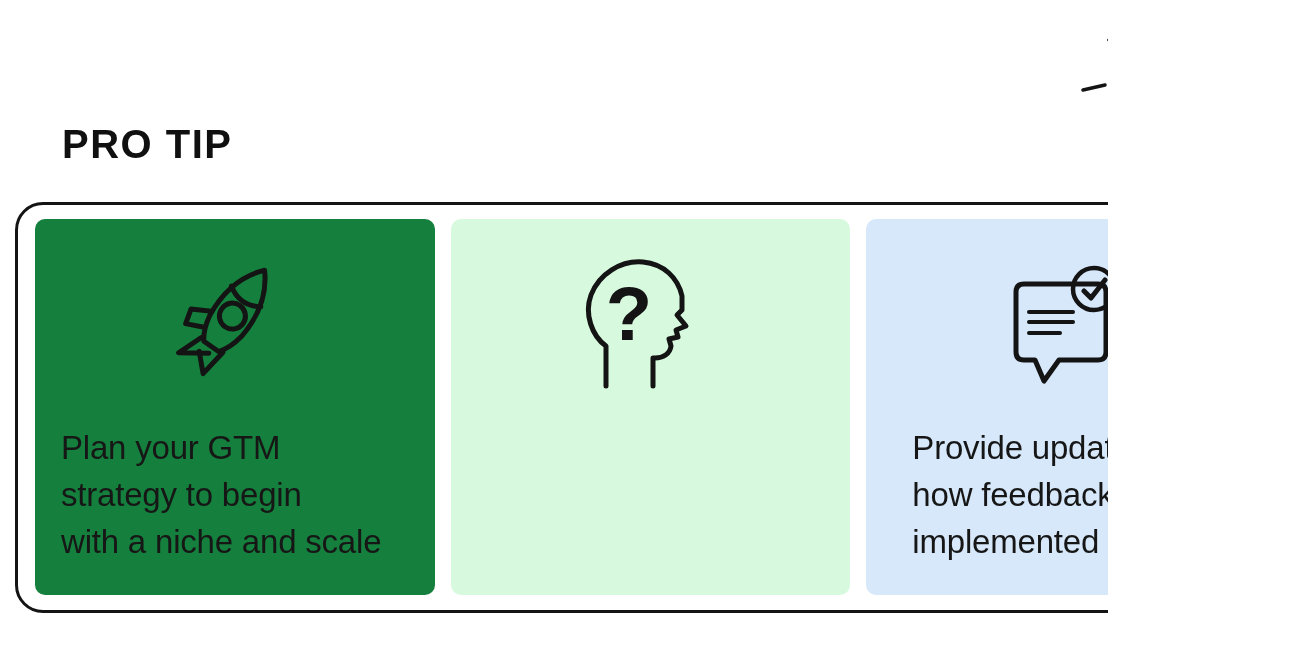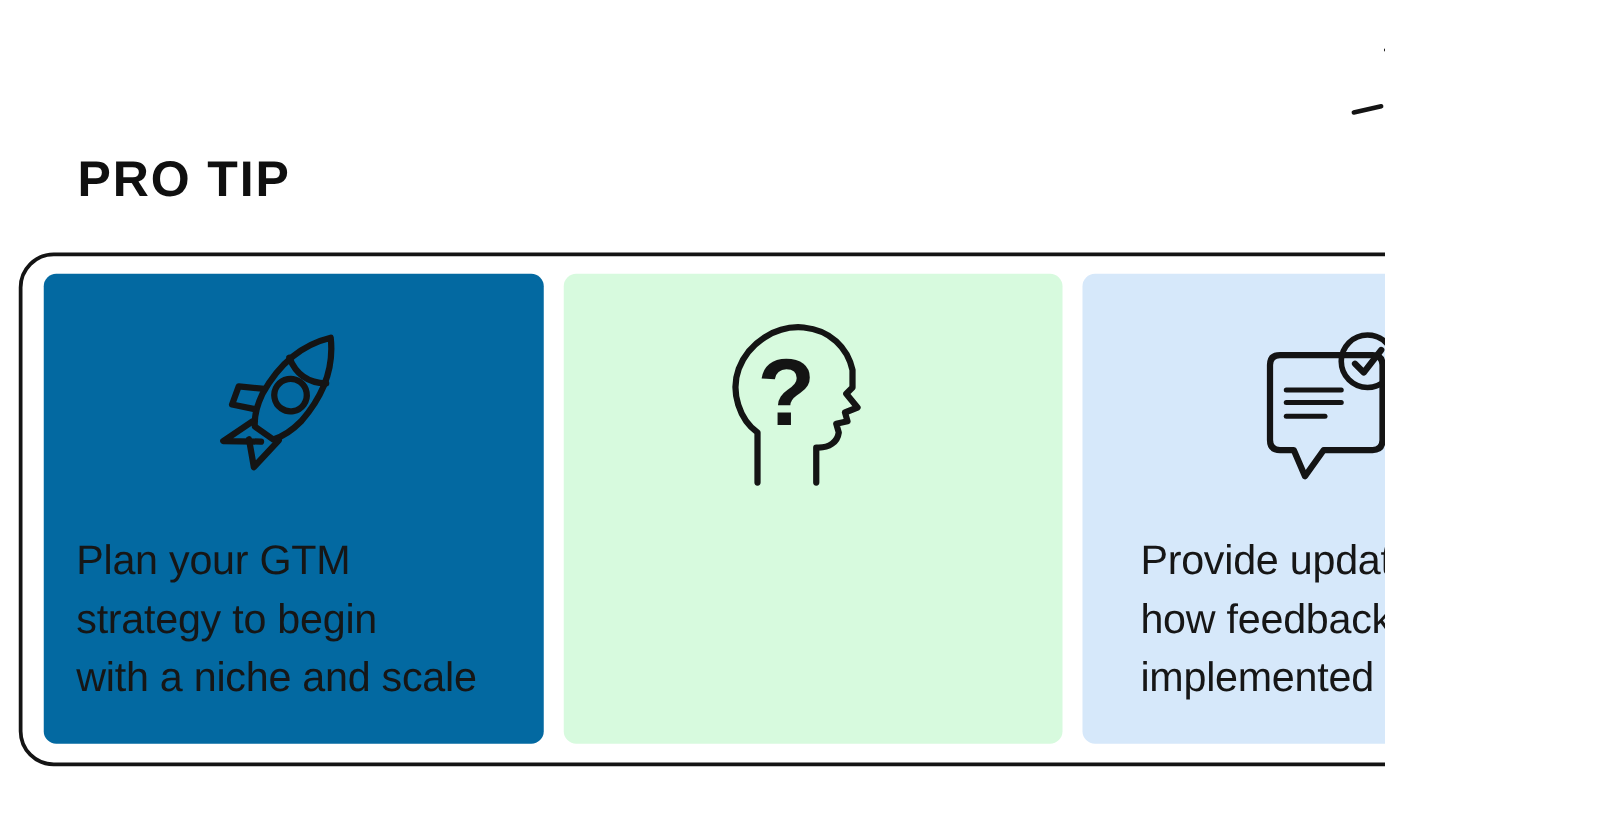--- a/index.html
+++ b/index.html
@@ -54,21 +54,21 @@
     <circle cx="77.5" cy="92" r="34" stroke="none" fill="#FAF2D6"></circle>
     <circle cx="80" cy="100" r="21" class="ln" stroke-width="4" fill="#F8BE13"></circle>
     <line x1="80" y1="121" x2="80" y2="172" class="ln" stroke-width="4"></line>
 
     <rect x="54" y="177" width="48" height="13" rx="6" fill="#ffffff" class="ln" stroke-width="3.5"></rect>
     <path d="M 62,193 C 62,204 68,209 77.5,209 C 87,209 93,204 93,193 Z" fill="#ffffff" class="ln" stroke-width="3.5"></path>
   </svg>
 
   <div class="panel">
 
-    <div class="card yellow" style="background-color: #0369a1;">
+    <div class="card yellow" style="background-color: #15803d;">
       <svg class="icon-box" viewBox="0 0 150 150">
         <g transform="translate(69,73) rotate(35)" class="ln" stroke-width="5">
           <path d="M 0,-62 C 15,-45 22,-22 19,6 C 17,18 13,26 9,31 L -9,31 C -13,26 -17,18 -19,6 C -22,-22 -15,-45 0,-62 Z"></path>
           <path d="M -18,-30 Q 0,-18 18,-30"></path>
           <circle cx="0" cy="-6" r="13"></circle>
           <path d="M -20,2 L -38,12 L -34,27 L -18,20"></path>
           <path d="M -13,29 L -23,55 L 2,38"></path>
           <path d="M 13,29 L 9,58 L -7,42"></path>
         </g>
       </svg>

